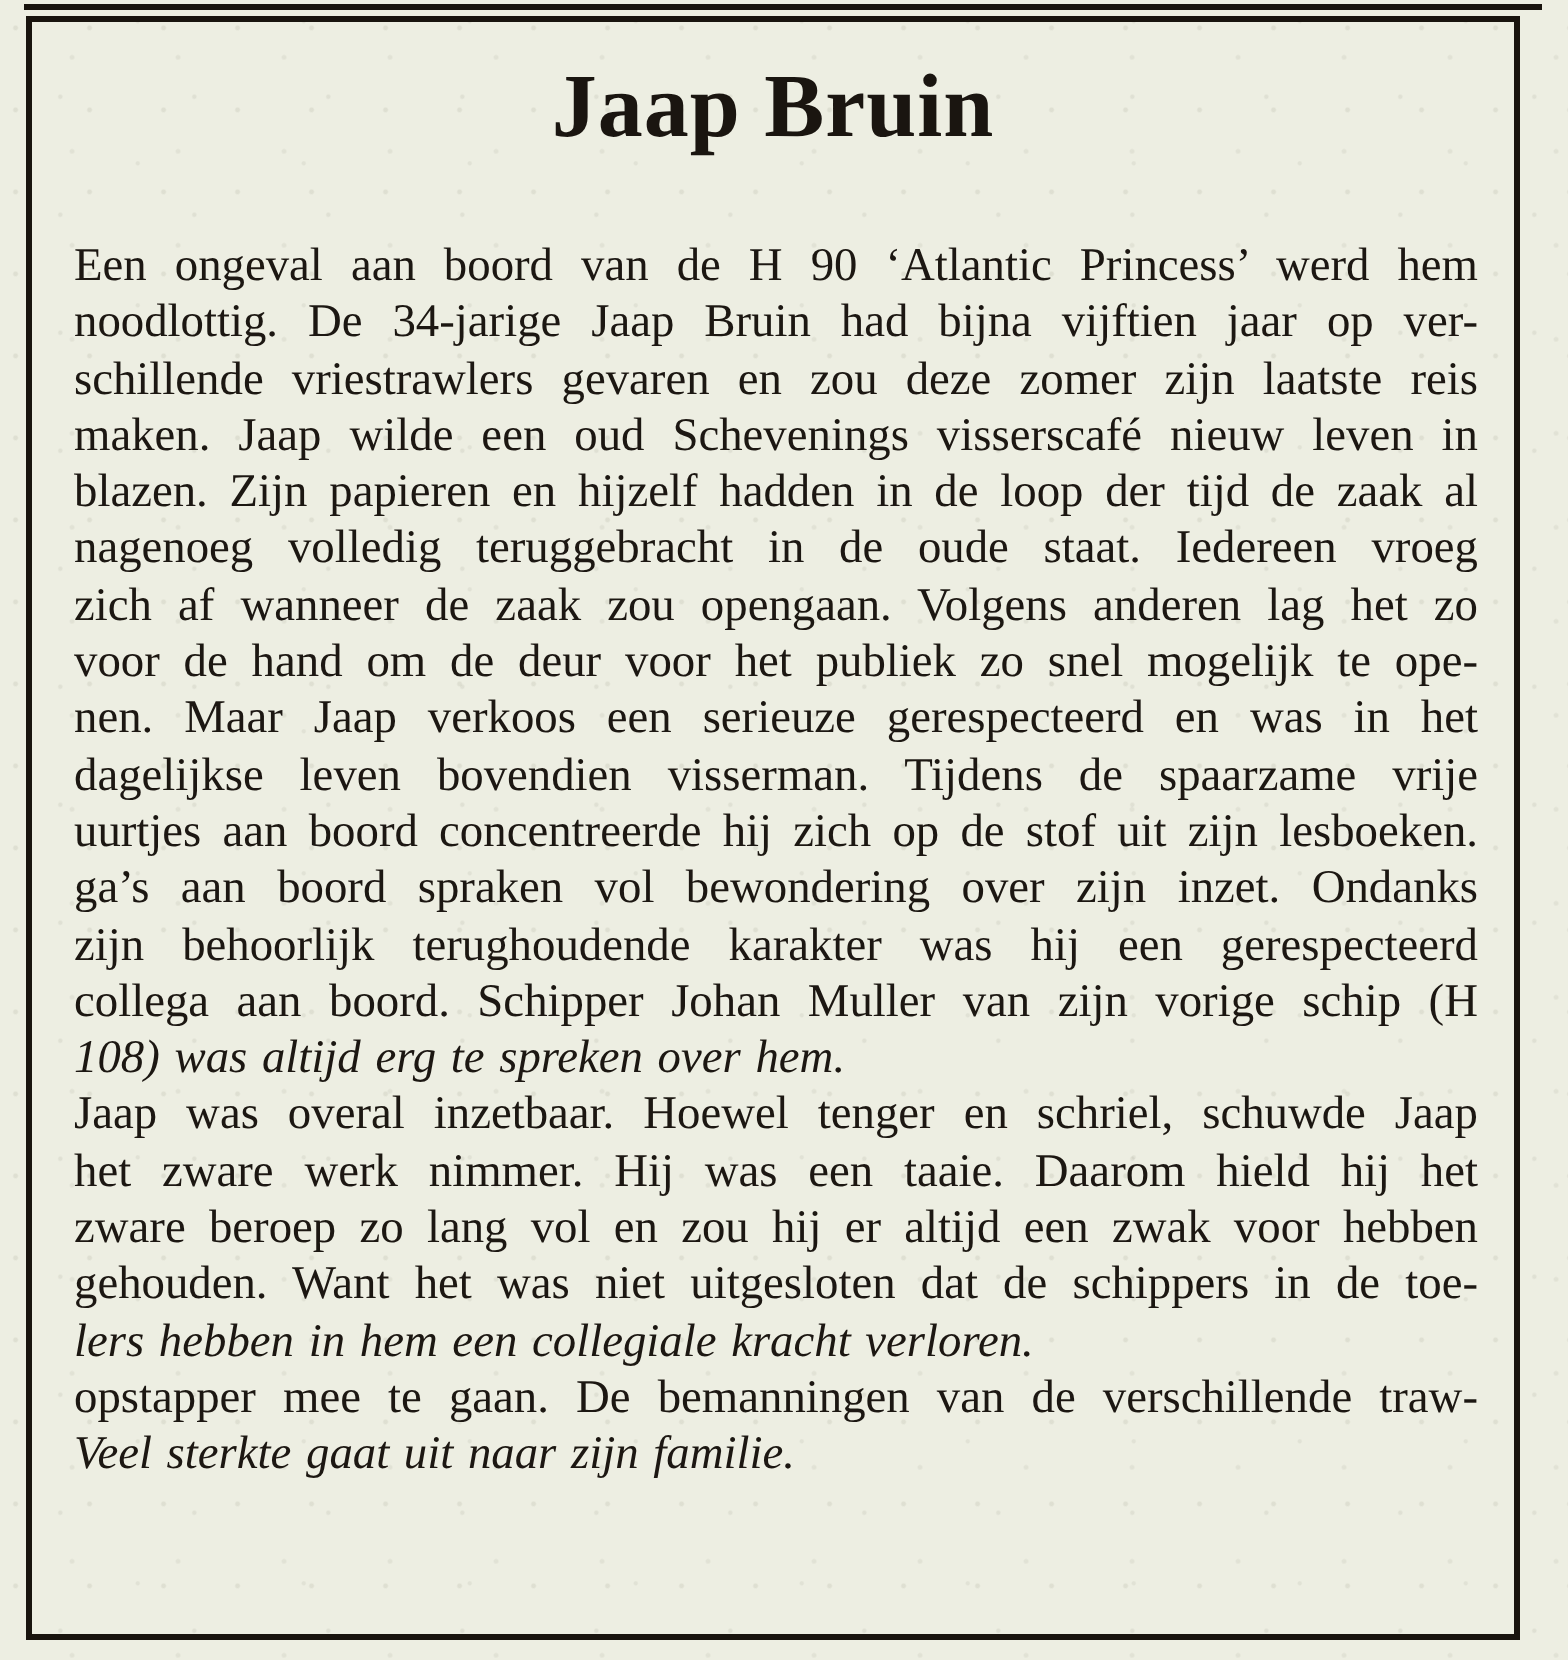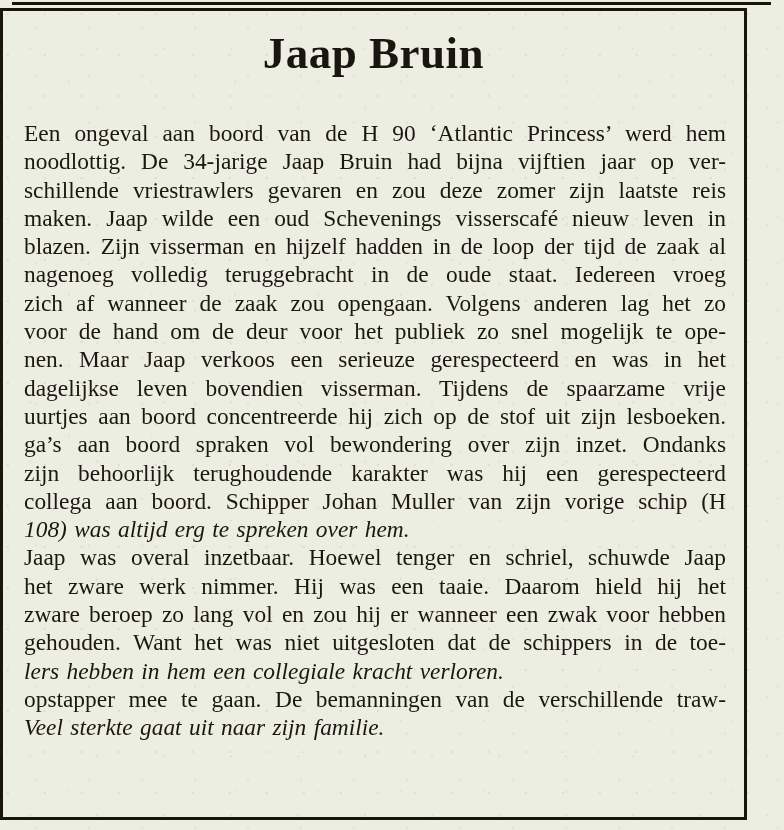--- a/index.html
+++ b/index.html
@@ -27,21 +27,21 @@
     position: absolute;
     left: 12px;
     top: 2px;
     width: 759px;
     height: 3px;
     background: #19140e;
   }
 
   .frame {
     position: absolute;
-    left: 0;
+    left: 13px;
     top: 8px;
     width: 747px;
     height: 812px;
     box-sizing: border-box;
     border: 3px solid #19140e;
     padding: 0;
   }
 
   .article-title {
     margin: 16px 0 0 0;
@@ -82,32 +82,32 @@
 
 <div class="top-rule"></div>
 
 <div class="frame">
   <h1 class="article-title">Jaap Bruin</h1>
   <div class="article-body">
     <div class="text-line">Een ongeval aan boord van de H 90 ‘Atlantic Princess’ werd hem</div>
       <div class="text-line">noodlottig. De 34-jarige Jaap Bruin had bijna vijftien jaar op ver-</div>
       <div class="text-line">schillende vriestrawlers gevaren en zou deze zomer zijn laatste reis</div>
       <div class="text-line">maken. Jaap wilde een oud Schevenings visserscafé nieuw leven in</div>
-      <div class="text-line">blazen. Zijn visserman en hijzelf hadden in de loop der tijd de zaak al</div>
+      <div class="text-line">blazen. Zijn papieren en hijzelf hadden in de loop der tijd de zaak al</div>
       <div class="text-line">nagenoeg volledig teruggebracht in de oude staat. Iedereen vroeg</div>
       <div class="text-line">zich af wanneer de zaak zou opengaan. Volgens anderen lag het zo</div>
       <div class="text-line">voor de hand om de deur voor het publiek zo snel mogelijk te ope-</div>
       <div class="text-line">nen. Maar Jaap verkoos een serieuze gerespecteerd en was in het</div>
       <div class="text-line">dagelijkse leven bovendien visserman. Tijdens de spaarzame vrije</div>
       <div class="text-line">uurtjes aan boord concentreerde hij zich op de stof uit zijn lesboeken.</div>
       <div class="text-line">ga’s aan boord spraken vol bewondering over zijn inzet. Ondanks</div>
       <div class="text-line">zijn behoorlijk terughoudende karakter was hij een gerespecteerd</div>
       <div class="text-line">collega aan boord. Schipper Johan Muller van zijn vorige schip (H</div>
       <div class="text-line" data-end="true">108) was altijd erg te spreken over hem.</div>
       <div class="text-line">Jaap was overal inzetbaar. Hoewel tenger en schriel, schuwde Jaap</div>
       <div class="text-line">het zware werk nimmer. Hij was een taaie. Daarom hield hij het</div>
-      <div class="text-line">zware beroep zo lang vol en zou hij er wanneer een zwak voor hebben</div>
+      <div class="text-line">zware beroep zo lang vol en zou hij er altijd een zwak voor hebben</div>
       <div class="text-line">gehouden. Want het was niet uitgesloten dat de schippers in de toe-</div>
       <div class="text-line" data-end="true">lers hebben in hem een collegiale kracht verloren.</div>
       <div class="text-line">opstapper mee te gaan. De bemanningen van de verschillende traw-</div>
       <div class="text-line" data-end="true">Veel sterkte gaat uit naar zijn familie.</div>
   </div>
 </div>
 
 </body></html>

